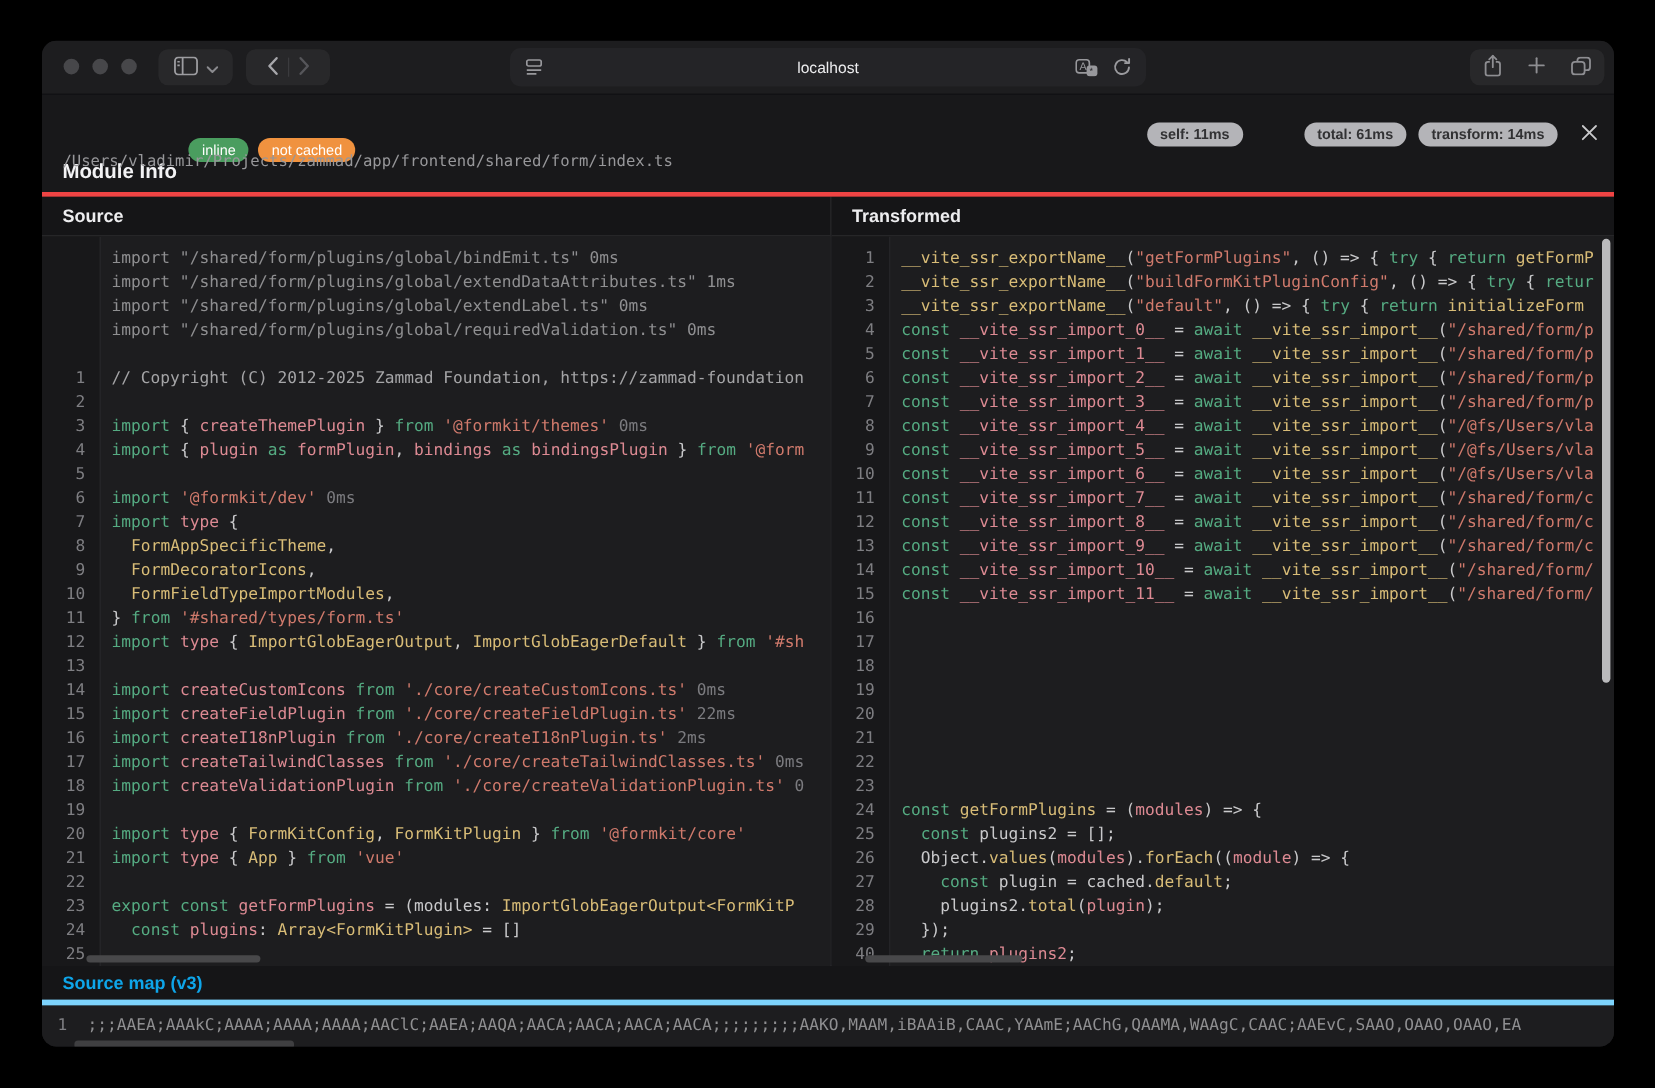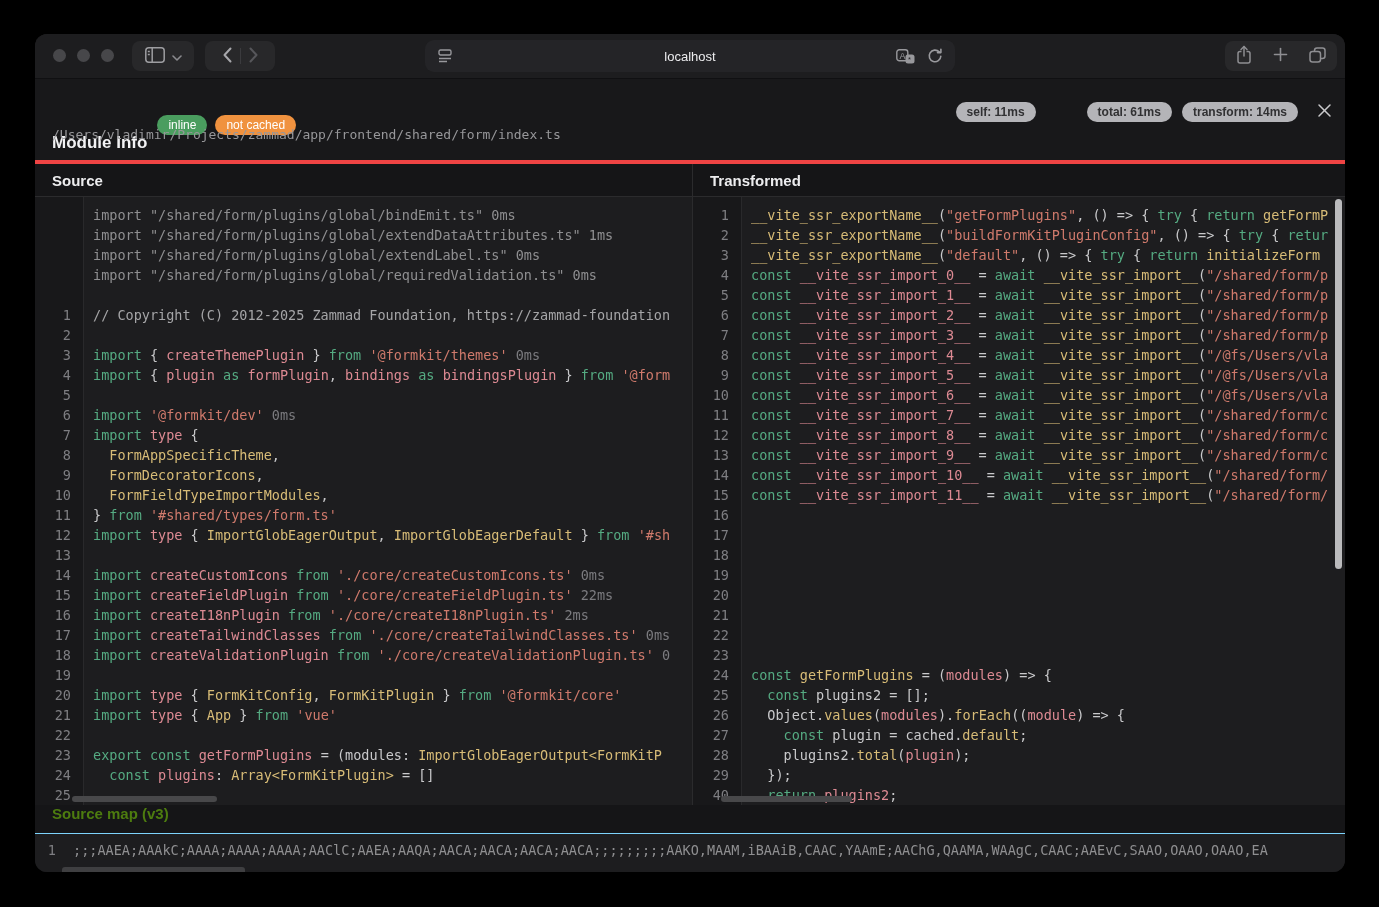--- a/index.html
+++ b/index.html
@@ -45,22 +45,22 @@
   .code-lines{position:relative;padding-top:8px;}
   .code-row{display:flex;height:20px;line-height:20px;font-family:"DejaVu Sans Mono",monospace;font-size:13.5px;}
   .lnum{flex:0 0 48px;width:48px;text-align:right;padding-right:12px;box-sizing:border-box;color:#7e7e82;}
   .lcode{white-space:pre;padding-left:10px;}
   .hscroll{position:absolute;height:6px;border-radius:3px;background:#48484a;bottom:3px;}
   .hscroll.src{left:37px;width:145px;}
   .hscroll.tr{left:28px;width:131px;}
   .vscroll{position:absolute;top:2px;right:3px;width:7px;height:370px;border-radius:4px;background:#d6d6d8;opacity:.85;}
   
   .mapsec{flex:0 0 73px;height:73px;display:flex;flex-direction:column;border-top:1px solid #2b2b2d;}
-  .map-header{height:28px;flex:0 0 28px;background:#151517;display:flex;padding-left:17px;
-              font-size:15px;font-weight:700;color:#4d7c0f;border-bottom:1px solid #7dd3fc;}
+  .map-header{height:28px;flex:0 0 28px;background:#151517;display:flex;align-items:center;padding-left:17px;
+              font-size:15px;font-weight:700;color:#0ea5e9;border-bottom:5px solid #7dd3fc;}
   .map-body{position:relative;flex:1;background:#1d1d1f;overflow:hidden;}
   .map-body .code-lines{padding-top:6px;}
   .map-body .lnum{flex:0 0 30px;width:30px;padding-right:9px;}
   .map-body .lcode{padding-left:8px;}
   .hscroll.page{left:27px;width:183px;height:7px;bottom:4px;background:#3f3f41;}
 </style>
 </head>
 <body>
 
 <div class="stage">

